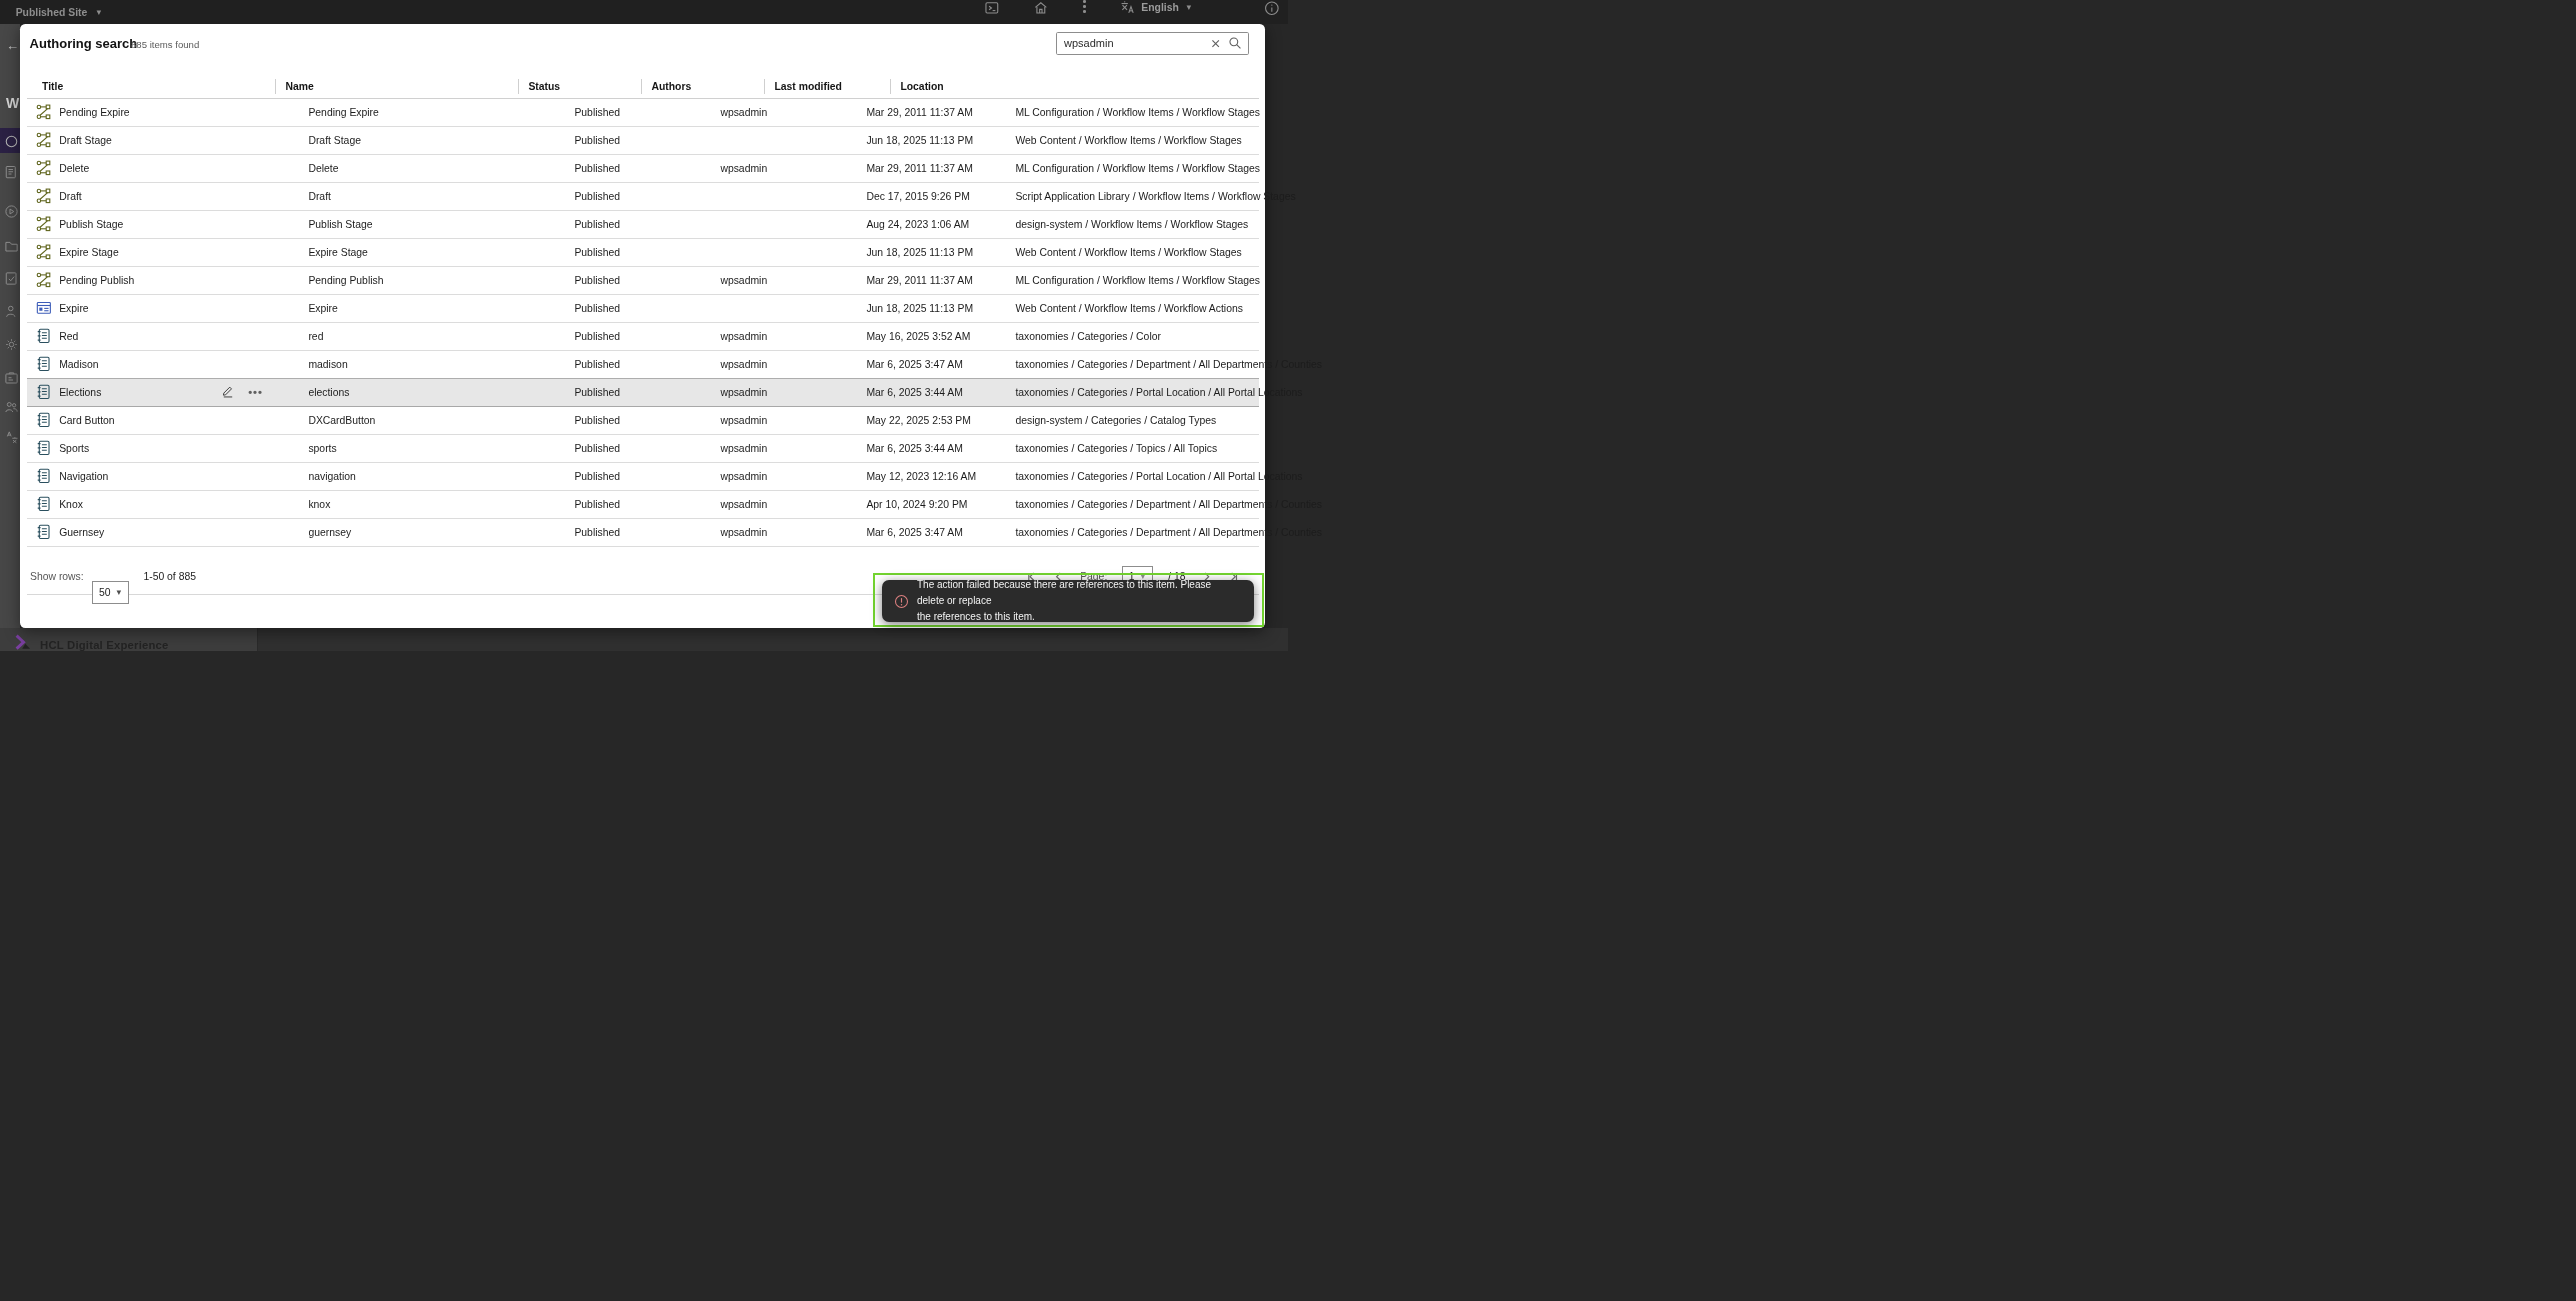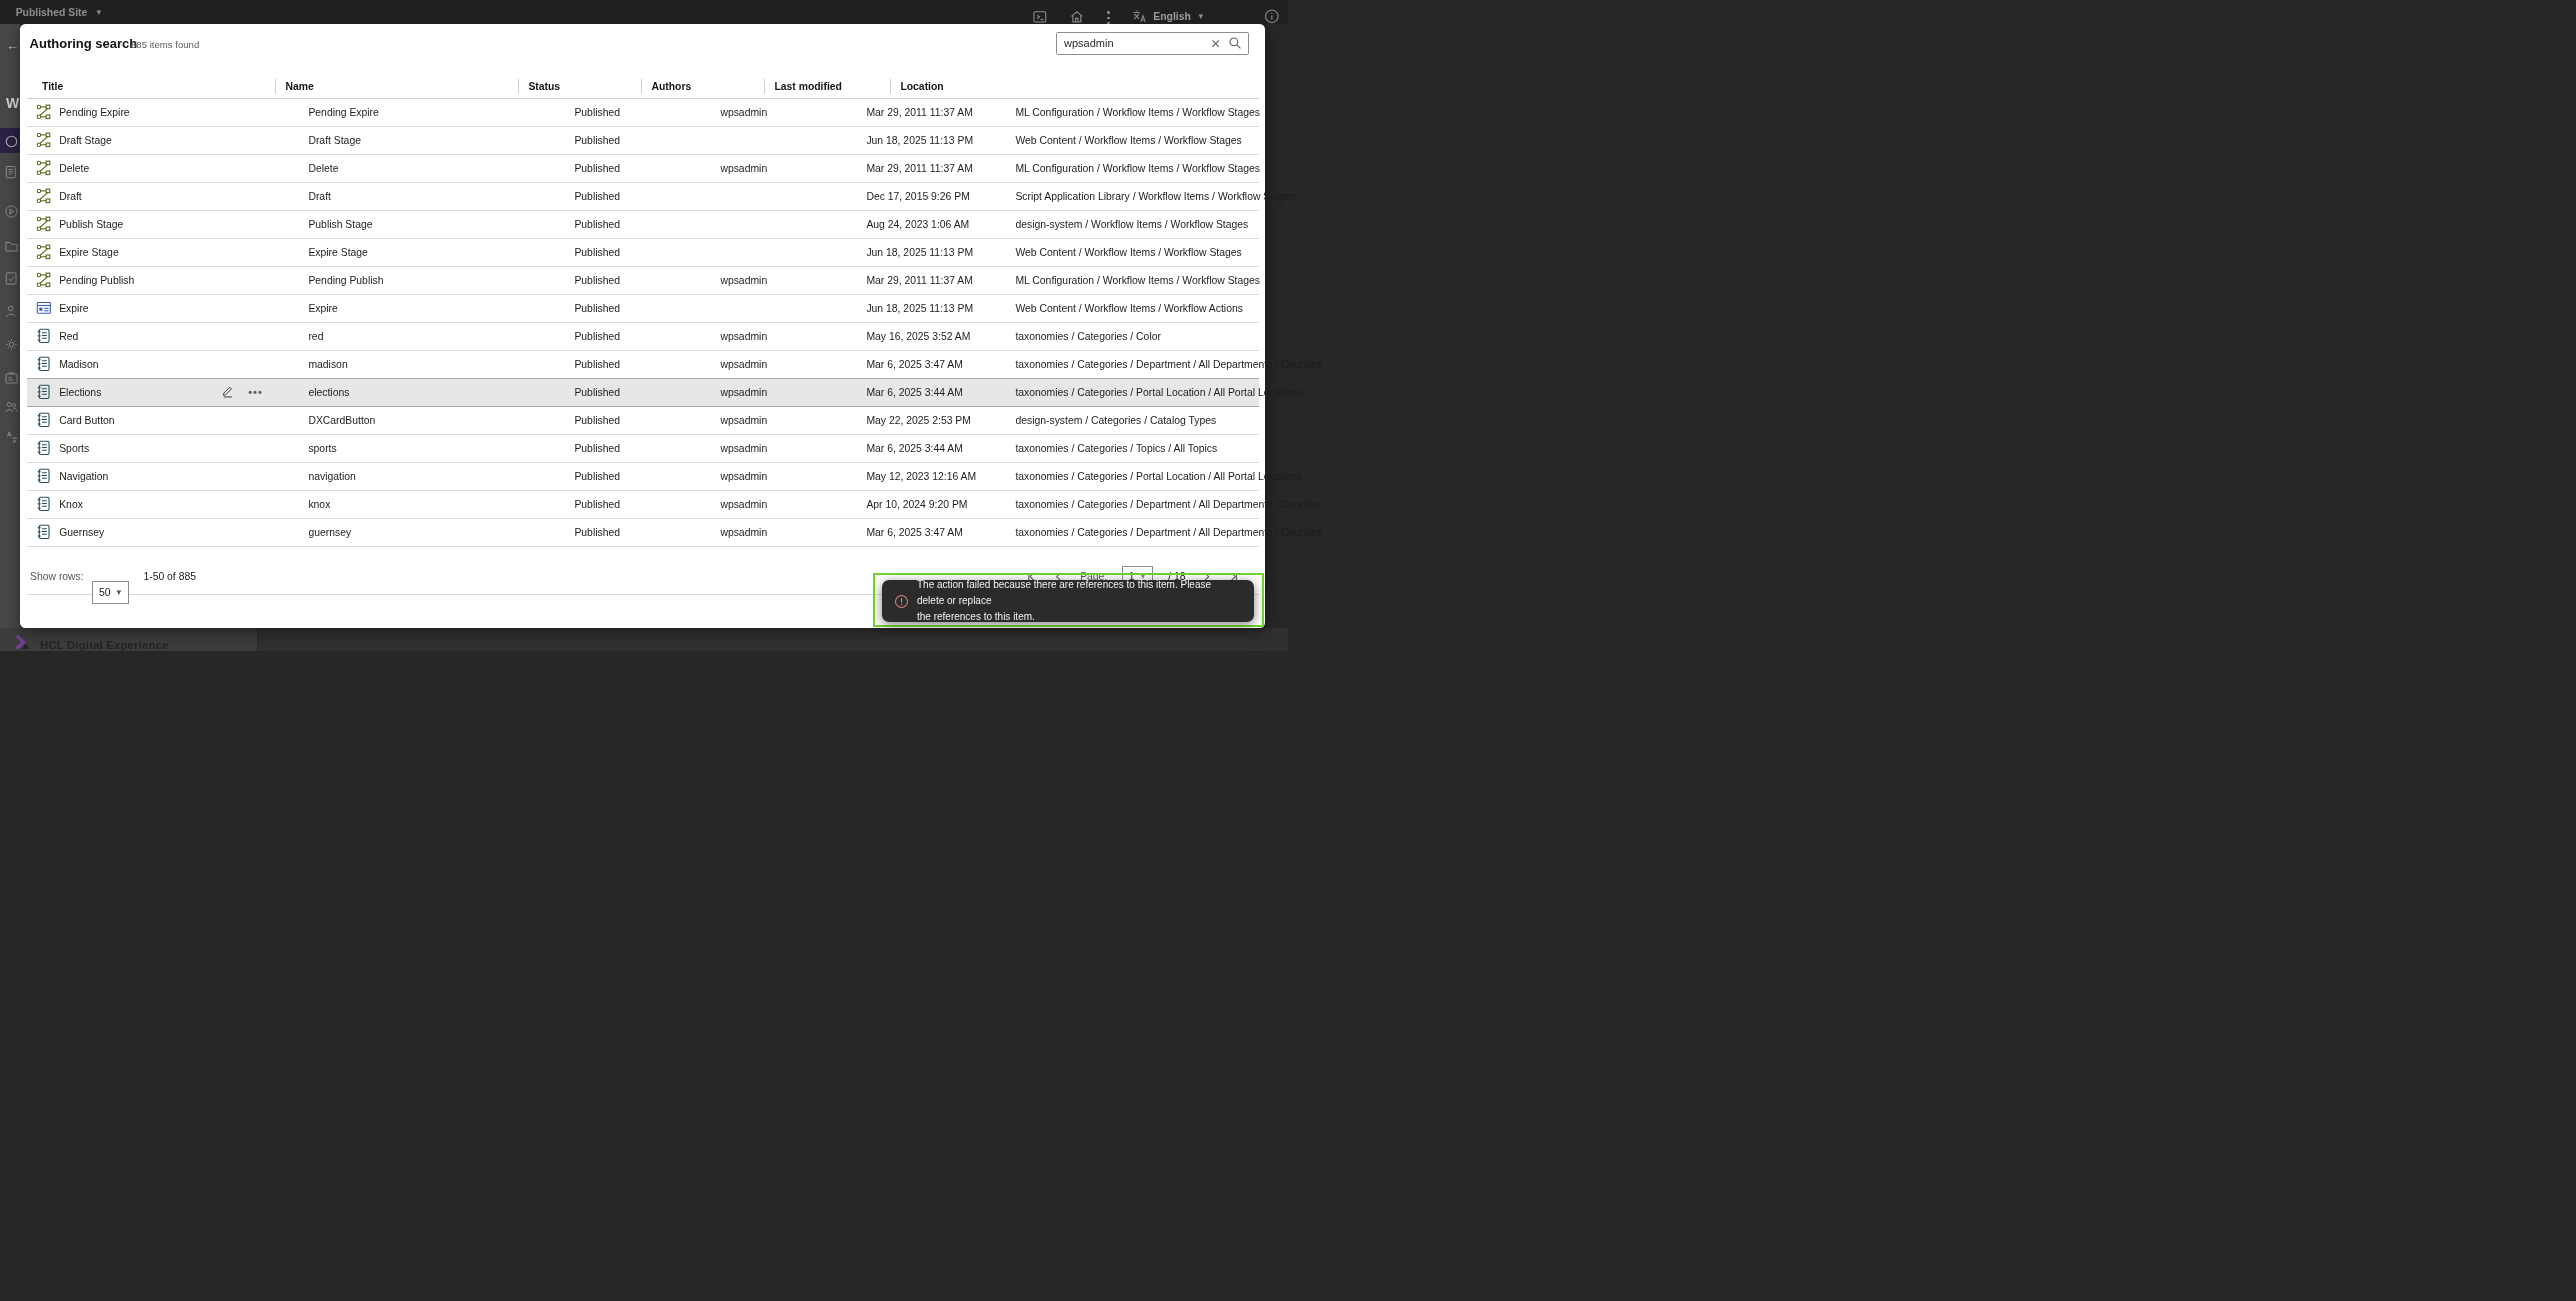--- a/index.html
+++ b/index.html
@@ -4,21 +4,21 @@
 <style>
   * { margin:0; padding:0; box-sizing:border-box; }
   html,body { width:1288px; height:651px; overflow:hidden; background:#272727;
               font-family:"Liberation Sans", sans-serif; color:#181818; }
 
   
   .topbar { position:absolute; left:0; top:0; width:1288px; height:24.4px; background:#202020; z-index:5;font-weight:bold; }
   .site-sel { position:absolute; left:15.7px; top:0; height:24.4px; display:flex; align-items:center; gap:7.8px;
               color:#8e8e8e; font-size:10.4px; cursor:pointer; }
   .caret { font-size:7.8px; color:#8e8e8e; }
-  .topbar-right { position:absolute; right:8.7px; top:0; height:24.4px; display:flex; align-items:flex-end; gap:22px; }
+  .topbar-right { position:absolute; right:8.7px; top:0; height:24.4px; display:flex; align-items:flex-start; gap:34px; }
   .tb-ic { width:15.7px; height:15.7px; display:flex; align-items:center; justify-content:center; }
   .tb-ic svg { stroke:#8d8d8d; fill:none; stroke-width:1.4; }
   .lang { display:flex; align-items:center; gap:6.1px; color:#9b9b9b; font-size:10.4px; }
   .kebab { display:flex; flex-direction:column; gap:2.6px; align-items:center; }
   .kebab i { width:2.6px; height:2.6px; border-radius:50%; background:#8d8d8d; }
   .info-wrap { margin-left:37px; }
 
   
   .side { position:absolute; left:0; top:24.4px; width:20px; height:605px; background:#474747; overflow:hidden; z-index:1; }
   .side .back { position:absolute; left:6.1px; top:14px; color:#c6c6c6; font-size:13px; }

